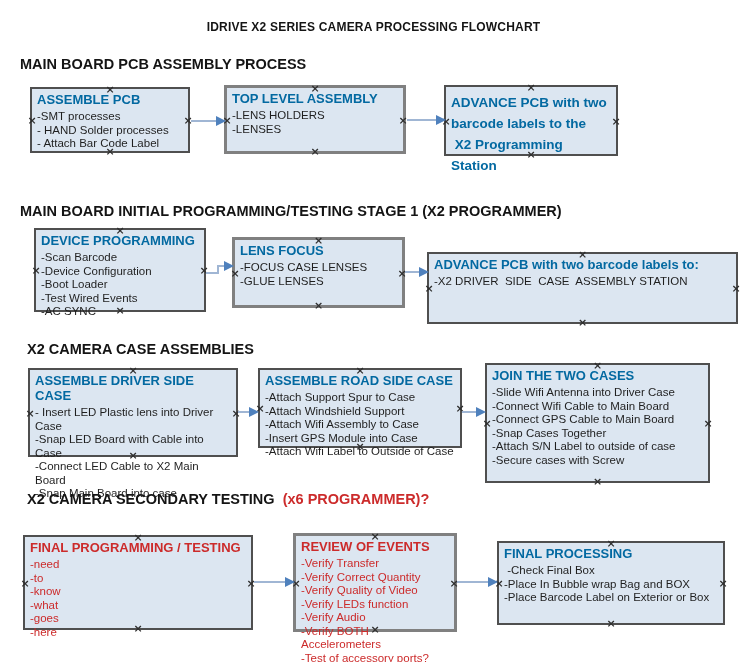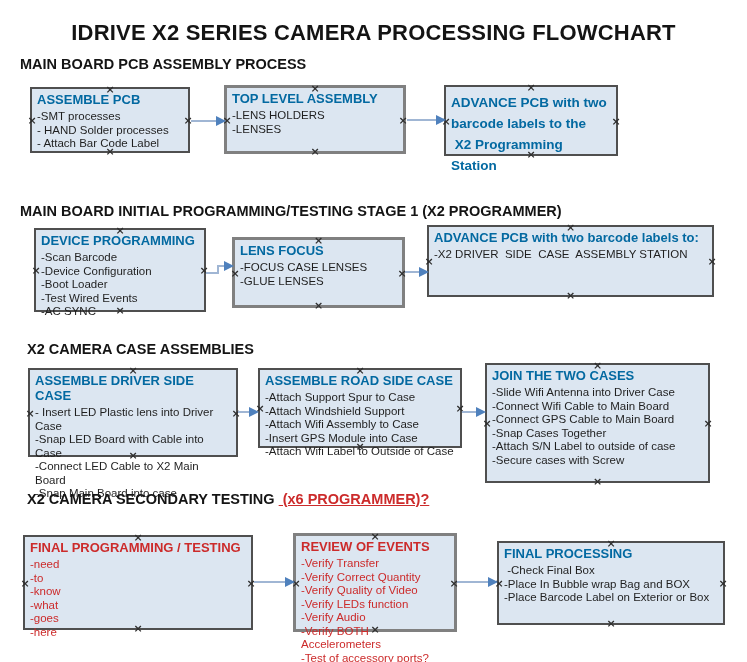--- a/index.html
+++ b/index.html
@@ -2,30 +2,30 @@
 <html><head>
 <meta charset="utf-8">
 <style>
   html,body{margin:0;padding:0;background:#ffffff;}
   .canvas{
     position:relative;width:747px;height:662px;background:#ffffff;overflow:hidden;
     font-family:"Liberation Sans","DejaVu Sans",sans-serif;color:#1a1a1a;
   }
   .main-title{
     position:absolute;left:0;top:20px;width:747px;text-align:center;
-    font-size:22px;font-weight:bold;letter-spacing:0.2px;color:#141414;
+    font-size:12px;font-weight:bold;letter-spacing:0.2px;color:#141414;
   }
   .section-heading{
     position:absolute;font-size:14.5px;font-weight:bold;color:#141414;white-space:pre;
   }
   #h1{left:20px;top:56px;}
   #h2{left:20px;top:203px;}
   #h3{left:27px;top:341px;}
   #h4{left:27px;top:491px;}
-  .heading-red{color:var(--red,#cc2b2b);text-decoration:underline;}
+  .heading-red{color:var(--red,#cc2b2b);}
   .box{
     position:absolute;box-sizing:border-box;
     background:var(--box_fill,#dce6f1);
     border:2px solid var(--box_border,#4f4f4f);
     padding:3px 5px 2px 5px;
   }
   .box.thick{border:3px solid var(--box_border_gray,#808080);}
   .box .title{
     font-size:13px;font-weight:bold;line-height:15px;white-space:pre-wrap;color:#0369a1;
   }
@@ -33,21 +33,21 @@
   .box .items div{
     font-size:11.5px;line-height:13.5px;white-space:pre-wrap;color:#1f1f1f;
   }
   .box.red .title,.box.red .items div{color:var(--red,#cc2b2b);}
   #b13 .title{line-height:21px;font-size:13.5px;padding-top:2px;}
   #b11{left:30px; top:87px; width:160px;height:66px;}
   #b12{left:224px;top:85px; width:182px;height:69px;}
   #b13{left:444px;top:85px; width:174px;height:71px;}
   #b21{left:34px; top:228px;width:172px;height:84px;}
   #b22{left:232px;top:237px;width:173px;height:71px;}
-  #b23{left:427px;top:225px;width:287px;height:72px;}
+  #b23{left:427px;top:252px;width:311px;height:72px;}
   #b31{left:28px; top:368px;width:210px;height:89px;}
   #b32{left:258px;top:368px;width:204px;height:80px;}
   #b33{left:485px;top:363px;width:225px;height:120px;}
   #b41{left:23px; top:535px;width:230px;height:95px;}
   #b42{left:293px;top:533px;width:164px;height:99px;}
   #b43{left:497px;top:541px;width:228px;height:84px;}
   .arrow{position:absolute;overflow:visible;}
   .arrow line,.arrow polyline{stroke:var(--arrow_line,#a0b6d4);stroke-width:2;fill:none;}
   .arrow polygon{fill:var(--arrow_head,#4f81bd);}
   .xmark{

